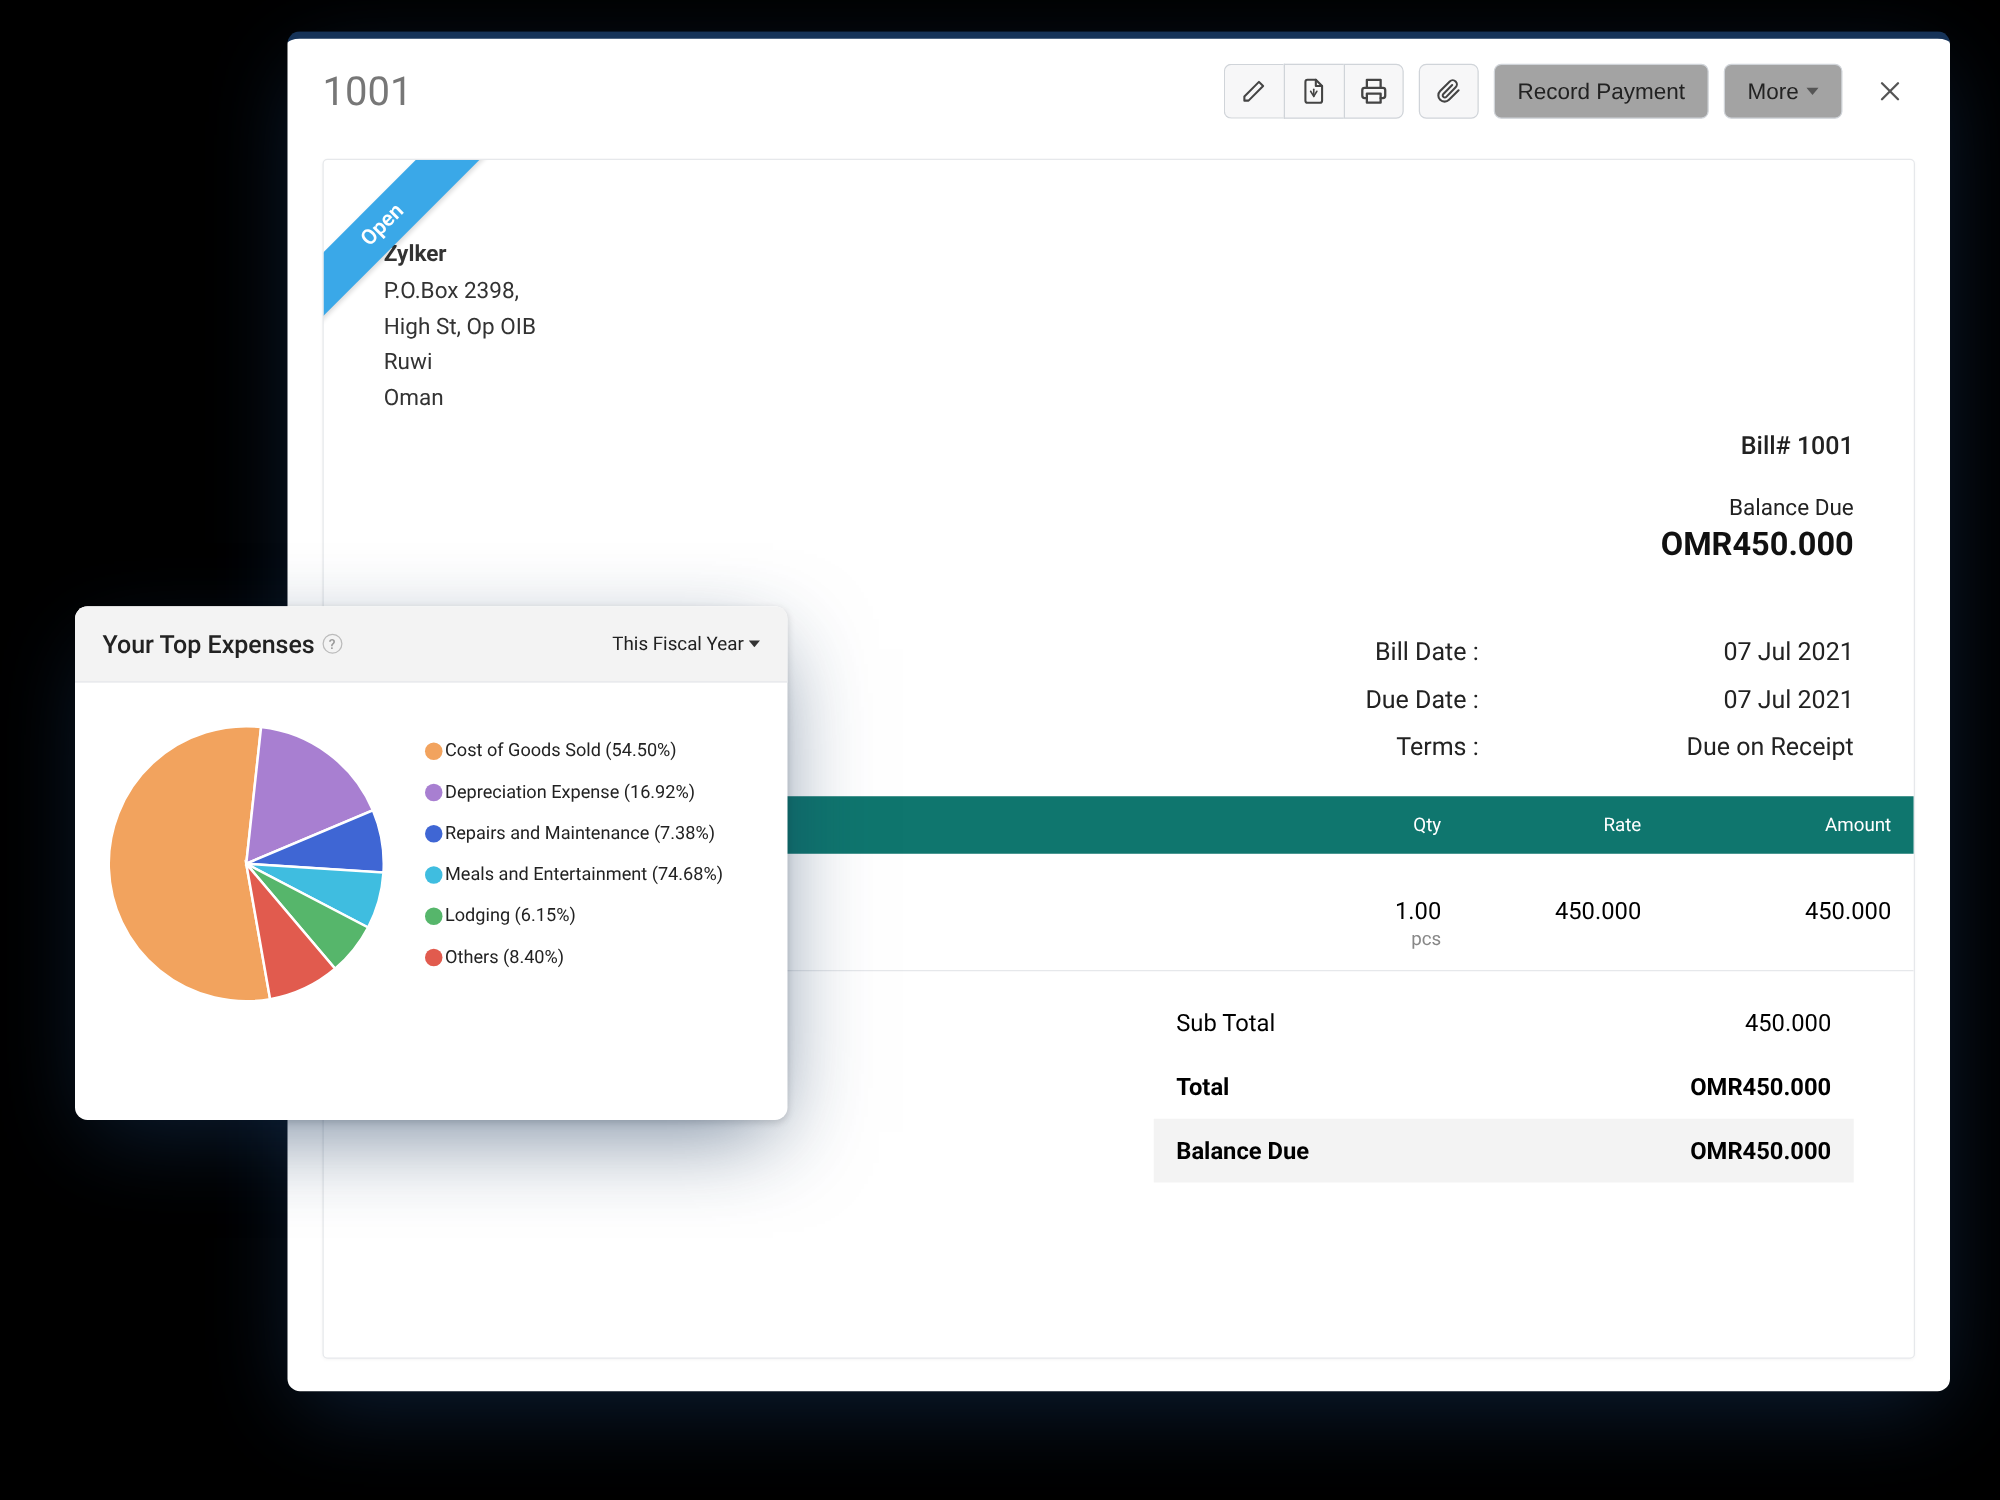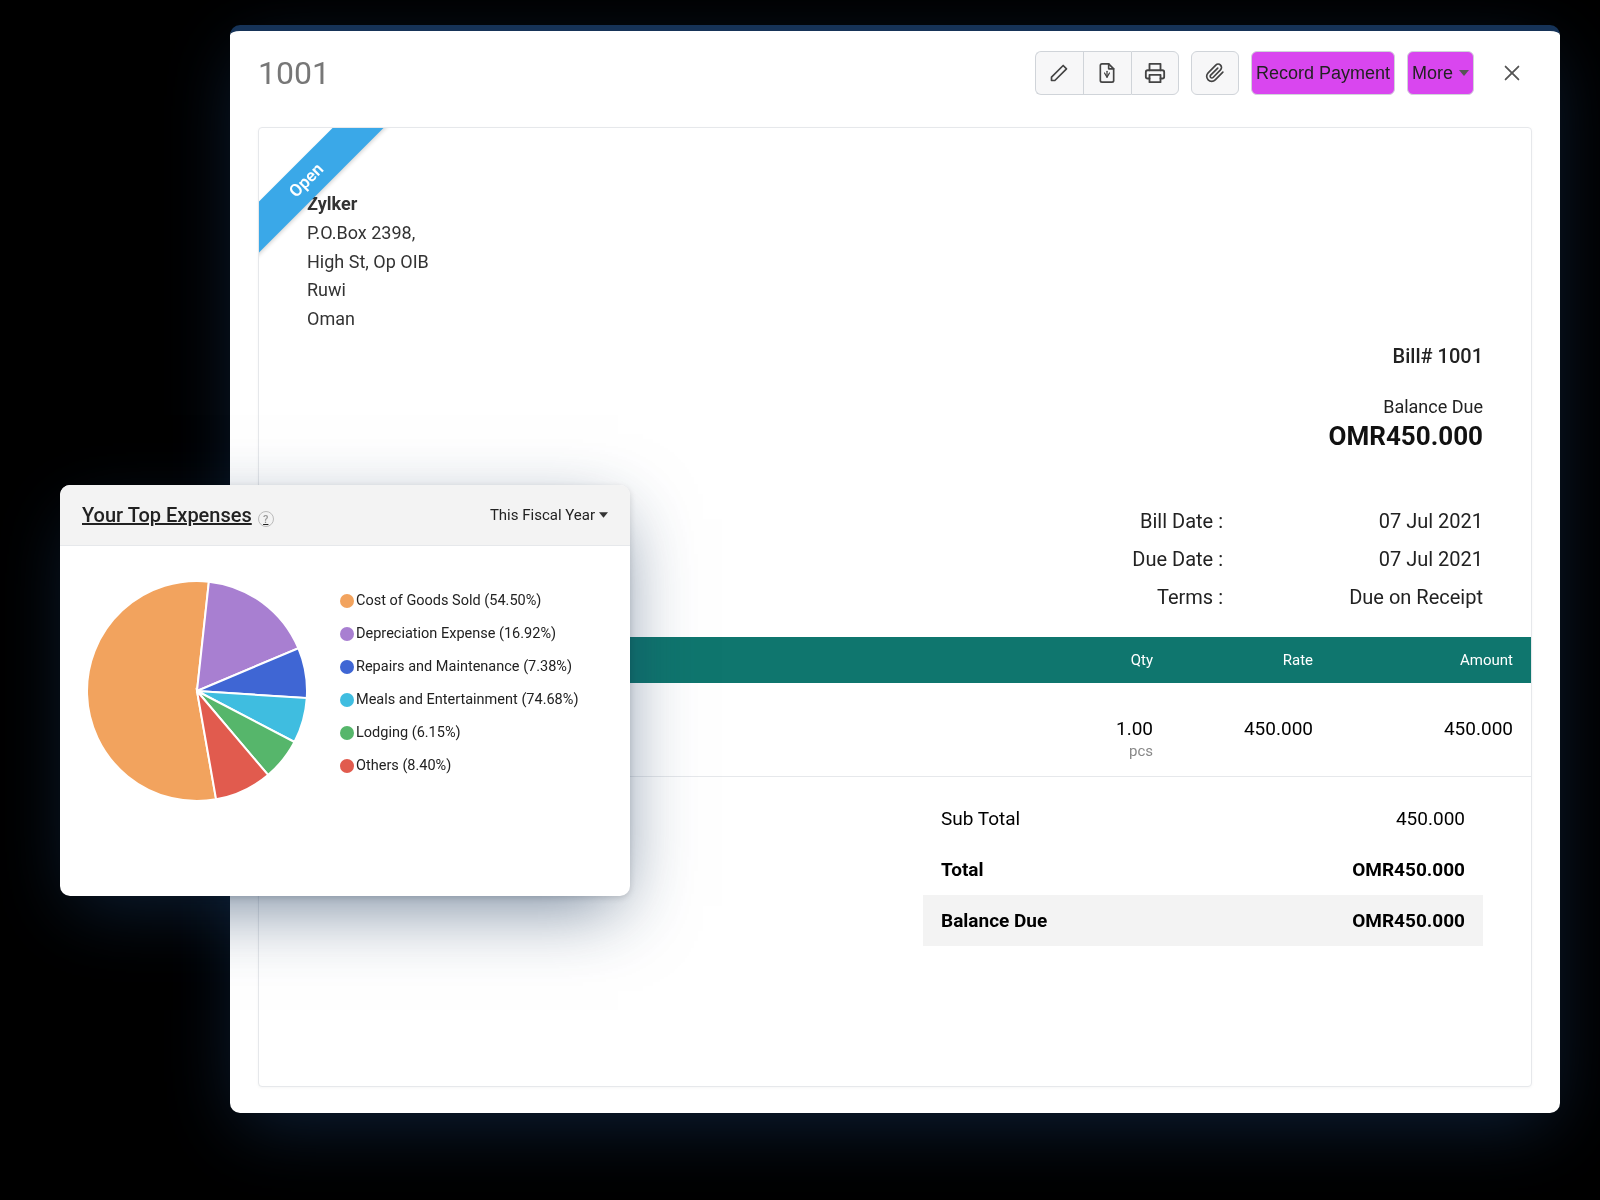--- a/index.html
+++ b/index.html
@@ -45,23 +45,23 @@
   align-items: center;
   justify-content: center;
   cursor: pointer;
 }
 .icon-btn-group { display: flex; }
 .icon-btn-group .icon-btn { border-radius: 0; border-right: none; }
 .icon-btn-group .icon-btn:first-child { border-top-left-radius: 6px; border-bottom-left-radius: 6px; }
 .icon-btn-group .icon-btn:last-child { border-top-right-radius: 6px; border-bottom-right-radius: 6px; border-right: 1px solid #d0d4d9; }
 .text-btn {
   height: 44px;
-  padding: 0 4px;
+  padding: 0 18px;
   border: 1px solid #d0d4d9;
-  background: #d946ef;
+  background: #a3a3a3;
   border-radius: 6px;
   font-size: 18px;
   color: #222;
   display: flex;
   align-items: center;
   gap: 6px;
   cursor: pointer;
 }
 .close-btn {
   width: 40px;
@@ -112,21 +112,21 @@
 .vendor-name { font-weight: 700; font-size: 18px; }
 .bill-title-block { text-align: right; }
 .bill-title { font-size: 60px; font-weight: 400; color: #111; letter-spacing: 1px; }
 .bill-num { font-size: 20px; margin-top: 10px; color: #222; font-weight: 500; }
 .bal-label { font-size: 18px; color: #222; margin-top: 28px; }
 .bal-value { font-size: 26px; font-weight: 700; color: #111; margin-top: 4px; }
 .meta-table {
   margin-top: 58px;
   width: 100%;
 }
-.meta-row { display: flex; justify-content: flex-end; gap: 80px; font-size: 20px; margin-bottom: 14px; }
+.meta-row { display: flex; justify-content: flex-end; gap: 120px; font-size: 20px; margin-bottom: 14px; }
 .meta-row .k { width: 140px; text-align: right; color: #222; }
 .meta-row .v { width: 180px; text-align: right; color: #222; }
 .items-head {
   background: #0f766e;
   color: #fff;
   display: flex;
   padding: 14px 18px;
   font-size: 15px;
   margin: 28px -48px 0 -48px;
 }
@@ -162,21 +162,21 @@
   overflow: hidden;
 }
 .expense-head {
   background: #f3f3f3;
   border-bottom: 1px solid #e6e8eb;
   padding: 18px 22px;
   display: flex;
   align-items: center;
   justify-content: space-between;
 }
-.expense-head h3 { font-size: 20px; font-weight: 500; color: #222; display: flex; align-items: flex-end; gap: 6px; text-decoration: underline; }
+.expense-head h3 { font-size: 20px; font-weight: 500; color: #222; display: flex; align-items: center; gap: 6px; }
 .help-circle {
   width: 16px; height: 16px; border: 1px solid #bbb; border-radius: 50%;
   display: inline-flex; align-items: center; justify-content: center;
   font-size: 11px; color: #999;
 }
 .period-dd { font-size: 15px; color: #222; cursor: pointer; display: flex; align-items: center; gap: 4px; }
 .expense-body { display: flex; align-items: center; padding: 30px 26px 90px 22px; gap: 28px; }
 .pie-wrap { width: 230px; height: 230px; position: relative; flex-shrink: 0; }
 .legend { font-size: 14.5px; color: #222; }
 .legend li { list-style: none; display: flex; align-items: center; gap: 2px; margin-bottom: 16px; }

